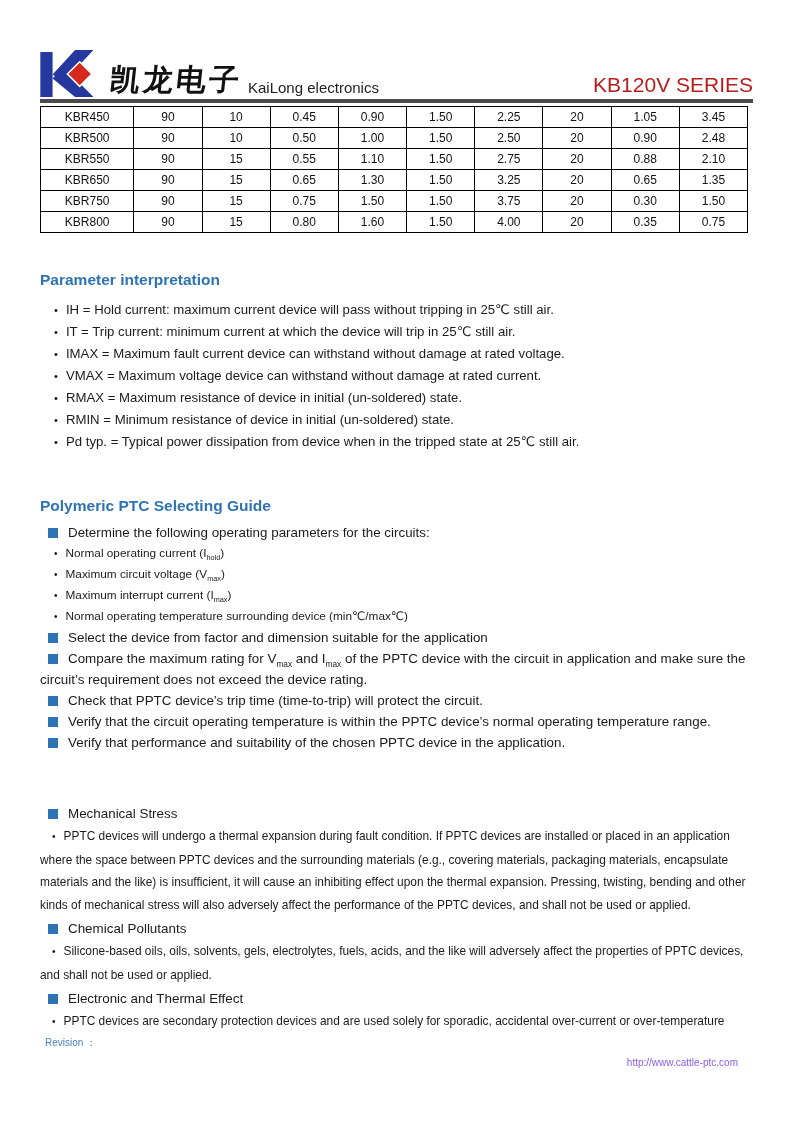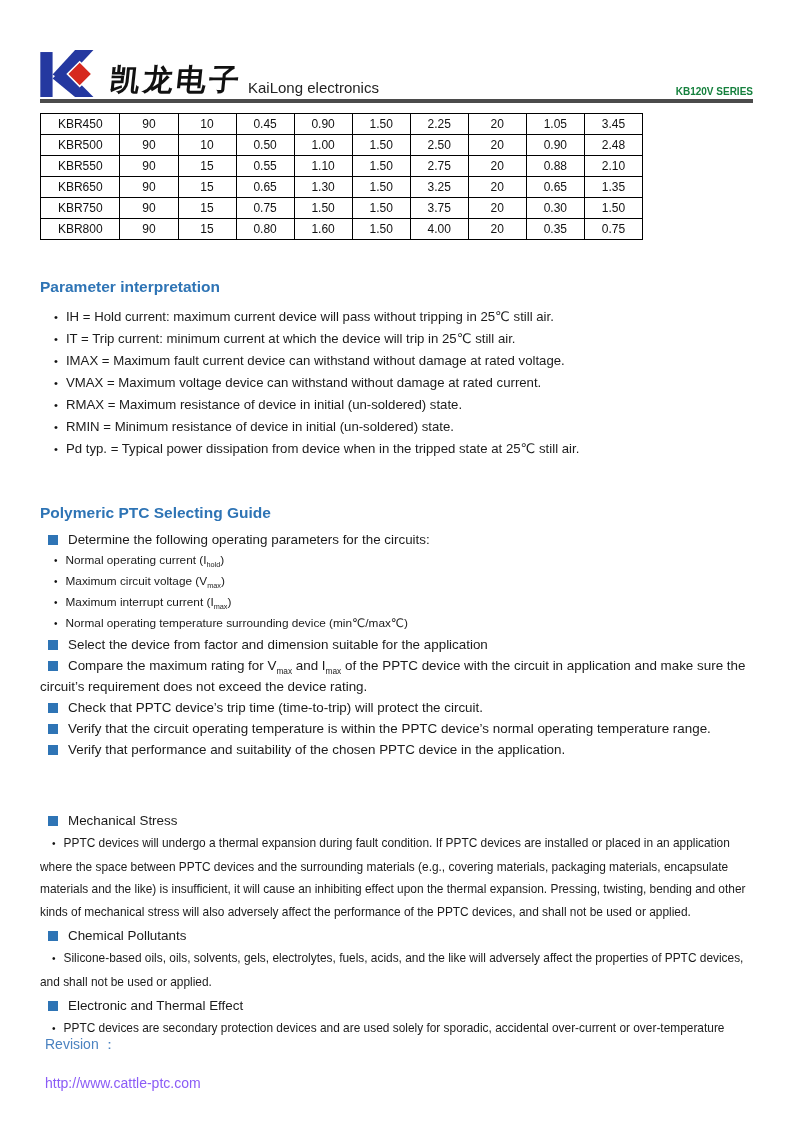--- a/index.html
+++ b/index.html
@@ -9,24 +9,24 @@
     font-family:"Liberation Sans","DejaVu Sans",sans-serif;
   }
   
   .header { display:flex; align-items:flex-end; padding:50px 40px 0 40px; }
   .logo-svg { width:64px; height:47px; flex:none; display:block; }
   .logo-cn {
     font-size:30px; font-weight:bold; line-height:30px; letter-spacing:3px;
     transform:skewX(-6deg); margin:0 4px 2px 6px; color:#111; white-space:nowrap;
   }
   .company { font-size:15px; color:#222; margin:0 0 1px 2px; }
-  .series { margin-left:auto; font-size:10px; font-weight:bold; color:#15803d; }
+  .series { margin-left:auto; font-size:21px; font-weight:normal; color:#b91c1c; }
   .header-rule { height:4px; background:#4b4b4b; margin:2px 40px 0 40px; }
   
-  table.spec { width:603px; margin:10px 40px 0 40px; border-collapse:collapse; table-layout:fixed; }
+  table.spec { width:708px; margin:3px 40px 0 40px; border-collapse:collapse; table-layout:fixed; }
   table.spec td { border:1px solid #000; height:20px; text-align:center; font-size:12px; padding:0; color:#111; }
   table.spec col.c0 { width:13.2%; }
   
   .content { padding:0 40px; }
   .sec-title { font-size:15.5px; font-weight:bold; color:#2e74b5; margin:0 0 10px 0; }
   .section1 { margin-top:38px; }
   .section2 { margin-top:44px; }
   .section2 .sec-title { margin-bottom:7px; }
   .dot-line { margin:0; line-height:21px; font-size:13.2px; text-indent:14px; }
   .dot-line.small { font-size:11.8px; }
@@ -37,22 +37,22 @@
     margin-right:10px; vertical-align:-0.5px;
   }
   sub { font-size:0.62em; line-height:0; }
   
   .warning { margin-top:50px; }
   .warn-title { font-size:19px; font-weight:bold; color:#2e74b5; margin:0 0 14px 0; }
   .warning .sq-line { line-height:22px; margin-top:2px; }
   .warn-para { margin:0; font-size:11.9px; line-height:22.5px; text-indent:12px; }
   
   .footer {
-    position:absolute; left:45px; right:34px; top:1036px;
-    display:flex; justify-content:space-between; font-size:14px; color:#4a82c0;flex-direction:column;
+    position:absolute; left:45px; right:55px; top:1036px;
+    display:flex; justify-content:space-between; font-size:10px; color:#4a82c0;
   }
   .footer a { color:#8b5cf6; text-decoration:none;margin-top:21px; }
 </style>
 </head>
 <body>
 
 <div class="page">
 
   <div class="header">
     <svg class="logo-svg" viewBox="0 0 62 46" aria-hidden="true">

